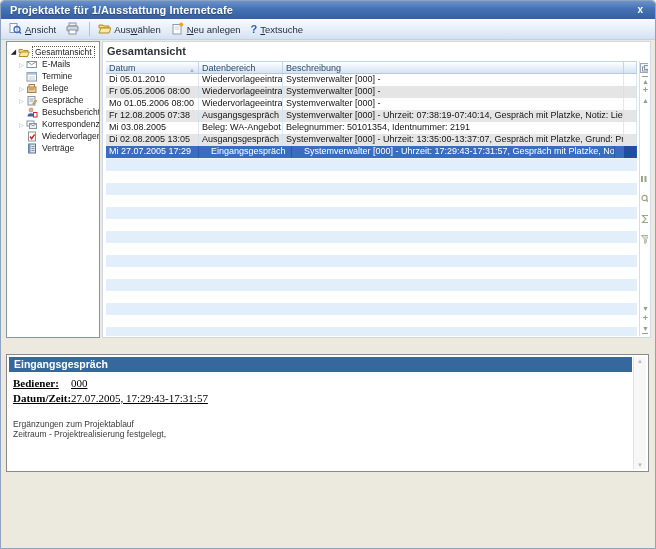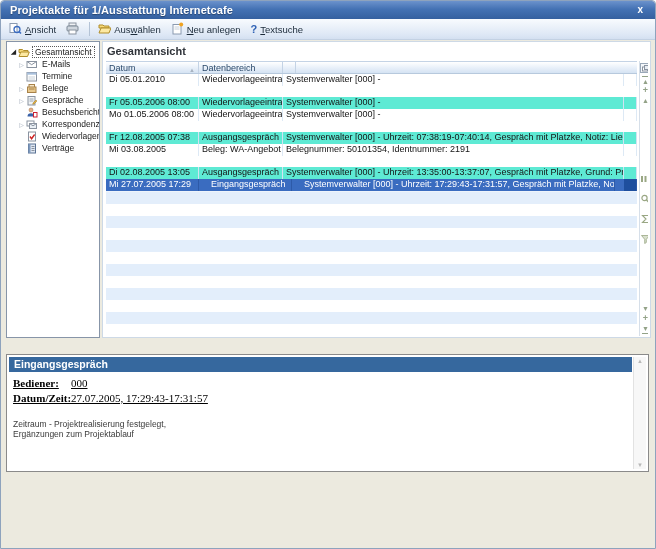--- a/index.html
+++ b/index.html
@@ -38,21 +38,21 @@
   .grid-wrap{flex:1;display:flex;overflow:hidden;}
   .grid{width:531px;display:flex;flex-direction:column;font-size:9px;color:#141414;}
   .grid-header{display:flex;height:13px;background:linear-gradient(#ffffff,#e7eff9 55%,#d5e3f3);border-top:1px solid #c4d3e5;border-bottom:1px solid #b7c9dd;color:#2c4a6b;}
   .gh-cell{padding:1px 3px 0;border-right:1px solid #c4d3e5;display:flex;align-items:flex-end;overflow:hidden;white-space:nowrap;}
   .c-datum{width:93px;flex:0 0 93px;}
   .c-bereich{width:84px;flex:0 0 84px;}
   .c-besch{flex:1 1 auto;min-width:0;}
   .c-mini{width:13px;flex:0 0 13px;padding:0;}
   .sort-glyph{margin-left:auto;font-size:6px;color:#a8b4c2;}
   .grid-row{display:flex;height:12px;line-height:11px;}
-  .grid-row.alt{background:#5eead4;margin-top:11px;}
+  .grid-row.alt{background:#e5e5e5;}
   .g-cell{padding:0 3px;border-right:1px solid #dde9f5;white-space:nowrap;overflow:hidden;}
   .grid-row.alt .g-cell{border-right-color:#d2e2f2;}
   .grid-row.selected{background:#3a6cc0;color:#fff;gap:9px;}
   .grid-row.selected .g-cell{border-right-color:#2d5aa8;}
   .grid-row.selected .c-mini{background:#1e4f9e;}
   .grid-filler{flex:1;background:repeating-linear-gradient(180deg,#e3eefb 0 12px,#ffffff 12px 24px);border-top:1px solid #eef4fb;}
 
   
   .side-strip{width:16px;margin-left:2px;border-left:1px solid #d6dfe9;display:flex;flex-direction:column;align-items:center;padding:2px 0;color:#93a287;}
   .side-strip .glyph{font-size:7px;line-height:9px;height:10px;}
@@ -213,20 +213,23 @@
       <div class="main-heading">Gesamtansicht</div>
       <div class="grid-wrap">
         <div class="grid">
           <div class="grid-header">
             <div class="gh-cell c-datum">
               <span>Datum</span>
               <span class="sort-glyph">▲</span>
             </div>
             <div class="gh-cell c-bereich">
                 <span>Datenbereich</span>
+              </div>
+            <div class="gh-cell c-besch">
+                <span>Beschreibung</span>
               </div>
             <div class="gh-cell c-mini"></div>
           </div>
 
           <div class="grid-row">
             <div class="g-cell c-datum">Di 05.01.2010</div>
             <div class="g-cell c-bereich">Wiedervorlageeintrag</div>
             <div class="g-cell c-besch">Systemverwalter [000] -</div>
             <div class="g-cell c-mini"></div>
           </div>
@@ -313,22 +316,22 @@
       <div class="detail-body">
         <div class="field-row">
           <span class="field-label">Bediener:</span>
           <span class="field-value">000</span>
         </div>
         <div class="field-row">
           <span class="field-label">Datum/Zeit:</span>
           <span class="field-value">27.07.2005, 17:29:43-17:31:57</span>
         </div>
         <div class="note">
+          <div>Ergänzungen zum Projektablauf</div>
           <div>Zeitraum - Projektrealisierung festgelegt,</div>
-          <div>Ergänzungen zum Projektablauf</div>
         </div>
       </div>
     </div>
     <div class="detail-scroll">
       <span>▲</span>
       <span>▼</span>
     </div>
   </div>
 
 </div>

